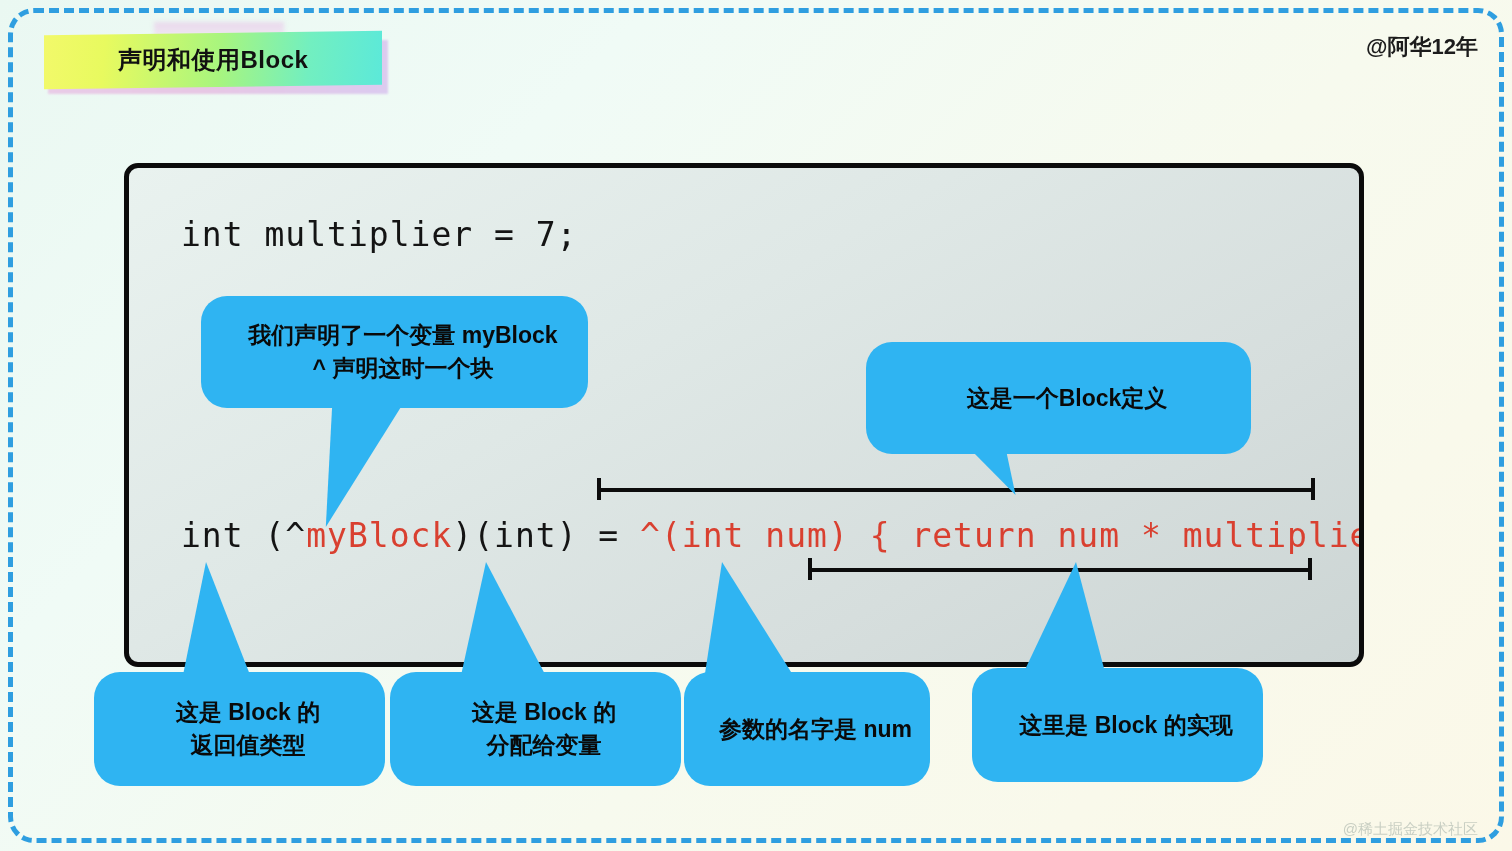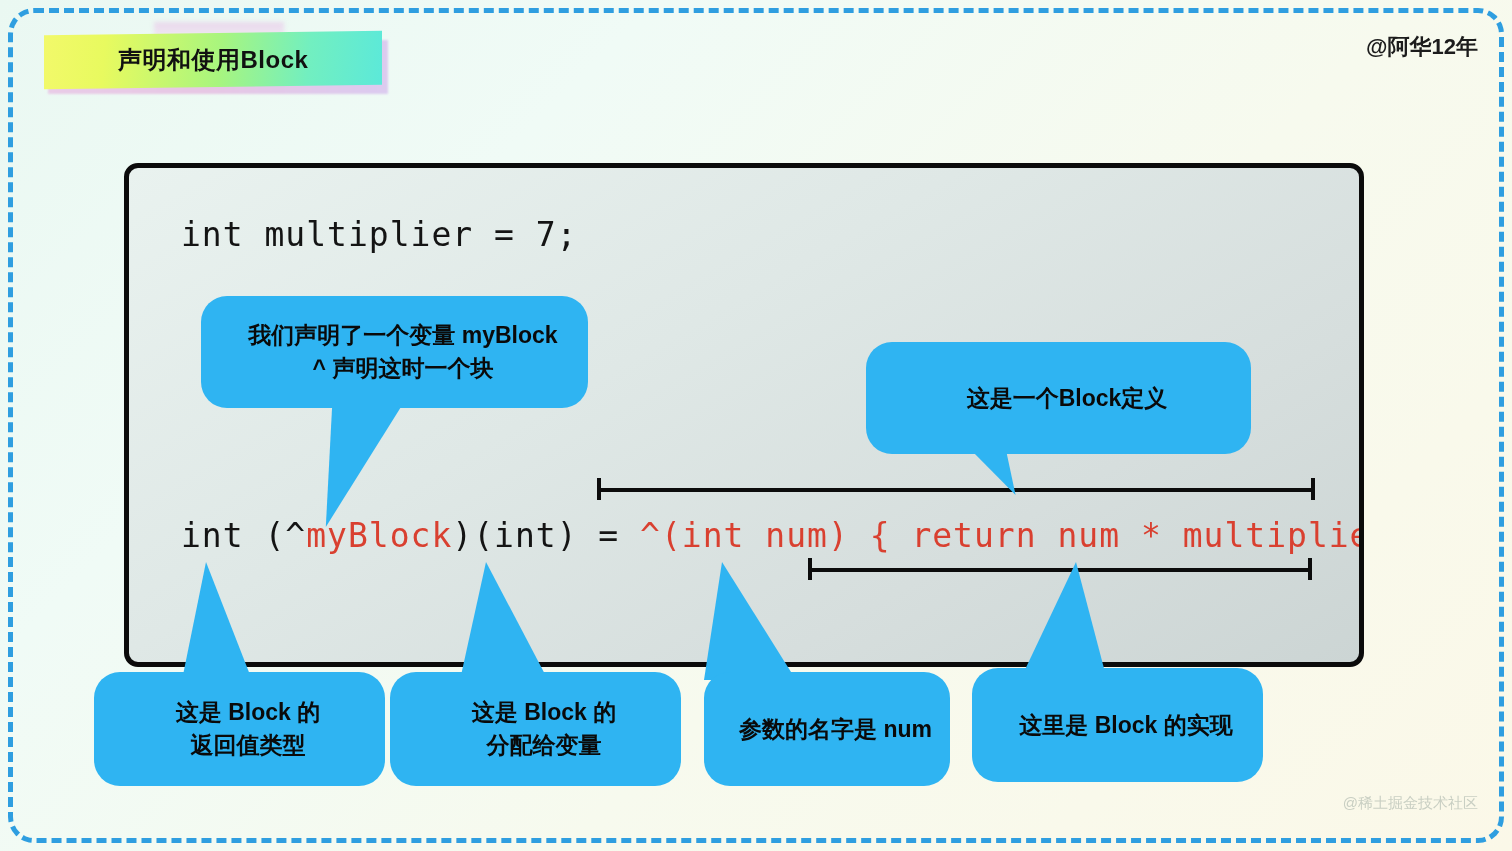--- a/index.html
+++ b/index.html
@@ -88,21 +88,21 @@
     right: 34px;
     top: 32px;
     font-size: 22px;
     font-weight: bold;
     color: #1c1c1c;
     white-space: nowrap;
   }
   #watermark-bottom {
     position: absolute;
     right: 34px;
-    bottom: 38px;
+    bottom: 12px;
     font-size: 15px;
     color: #c9cfc3;
     white-space: nowrap;
   }
 
   
   #code-card {
     position: absolute;
     left: 124px;
     top: 163px;
@@ -239,21 +239,21 @@
     width: 274px;
     height: 114px;
   }
   #callout-paramtype {
     left: 390px;
     top: 672px;
     width: 274px;
     height: 114px;
   }
   #callout-paramname {
-    left: 704px;
+    left: 684px;
     top: 672px;
     width: 229px;
     height: 114px;
   }
   #callout-impl {
     left: 972px;
     top: 668px;
     width: 274px;
     height: 114px;
   }

